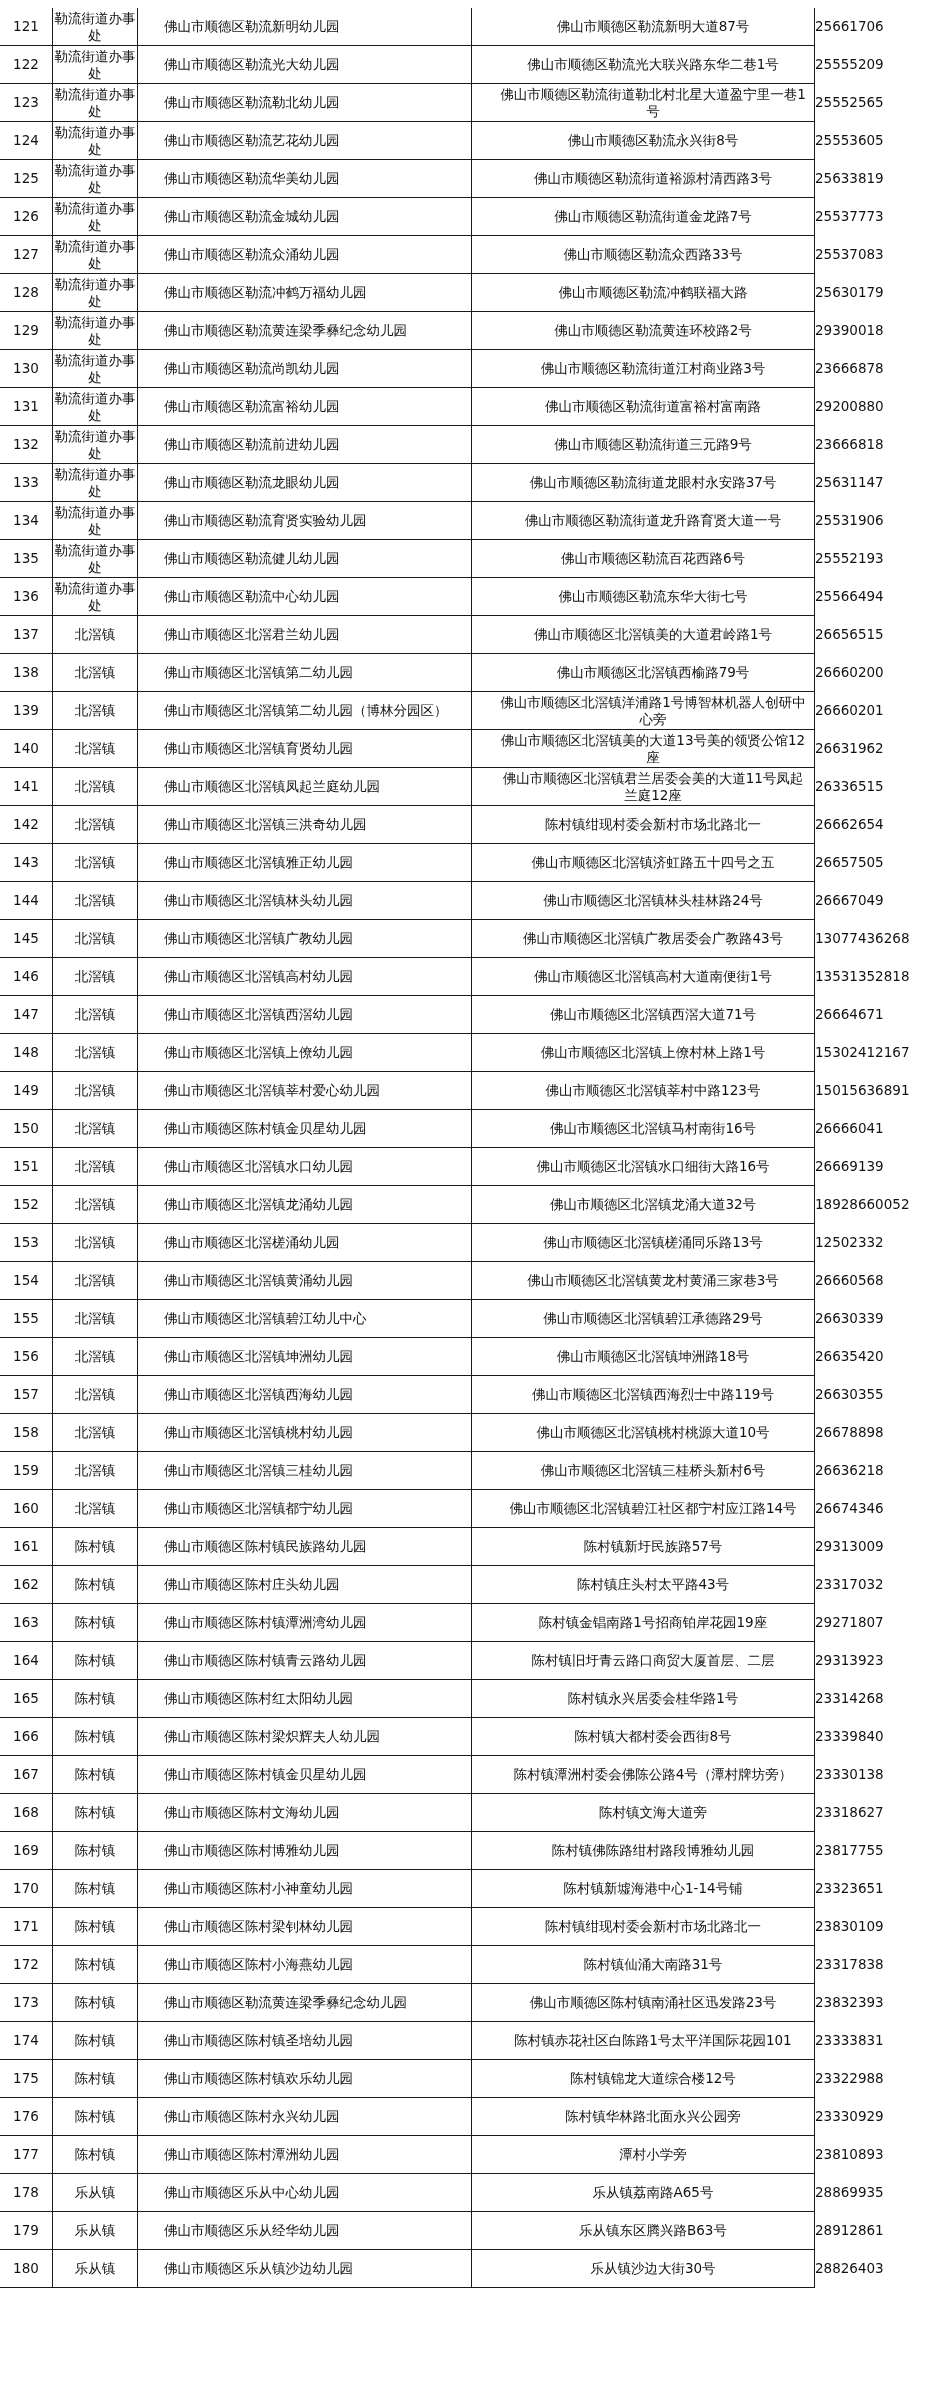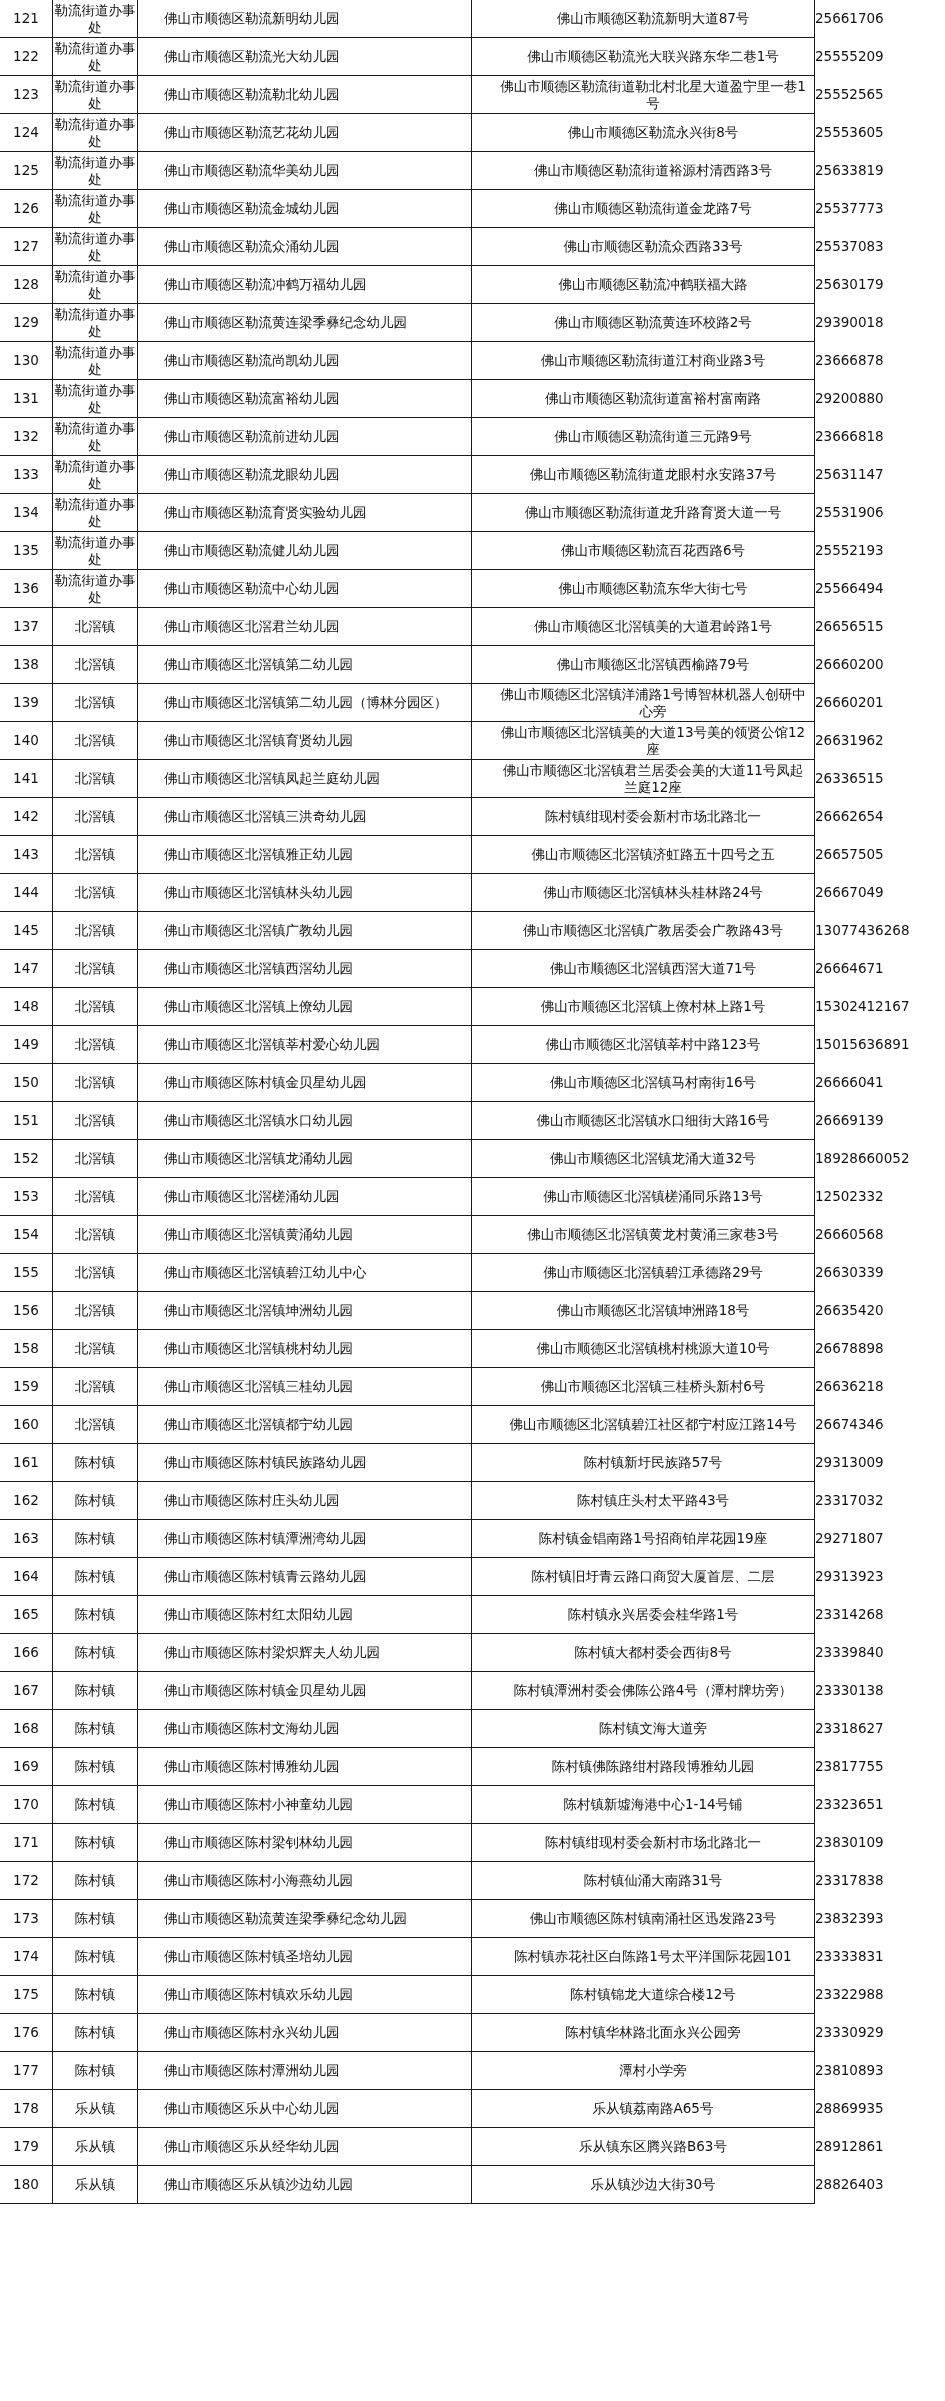--- a/index.html
+++ b/index.html
@@ -1,17 +1,17 @@
 <!DOCTYPE html>
 <html><head>
 <meta charset="utf-8">
 <style>
   html, body { margin: 0; padding: 0; background: #ffffff; }
   body { width: 945px; height: 2401px; overflow: hidden; font-family: "DejaVu Sans", "Liberation Sans", sans-serif; color: #111; }
-  table { border-collapse: collapse; table-layout: fixed; width: 780px; position: absolute; left: 0; top: 0; }
+  table { border-collapse: collapse; table-layout: fixed; width: 780px; position: absolute; left: 0; top: 8px; }
   td { border: 1.5px solid #1a1a1a; height: 37px; padding: 0; font-size: 13.5px; line-height: 17px; vertical-align: middle; }
   td.idx { width: 52px; text-align: center; }
   td.town { width: 84px; text-align: center; }
   td.name { width: 334px; padding-left: 26px; box-sizing: border-box; }
   td.addr { width: 343px; padding-left: 26px; padding-right: 6px; box-sizing: border-box; text-align: center; }
   td.phone { text-align: center; padding-right: 30px; }
   tr:first-child td { border-top: none; }
   td.idx { border-left: none; }
 </style>
 </head>
@@ -188,20 +188,27 @@
         <td class="phone">26667049</td>
       </tr>
       <tr>
         <td class="idx">145</td>
         <td class="town">北滘镇</td>
         <td class="name">佛山市顺德区北滘镇广教幼儿园</td>
         <td class="addr">佛山市顺德区北滘镇广教居委会广教路43号</td>
         <td class="phone">13077436268</td>
       </tr>
       <tr>
+        <td class="idx">146</td>
+        <td class="town">北滘镇</td>
+        <td class="name">佛山市顺德区北滘镇高村幼儿园</td>
+        <td class="addr">佛山市顺德区北滘镇高村大道南便街1号</td>
+        <td class="phone">13531352818</td>
+      </tr>
+      <tr>
         <td class="idx">147</td>
         <td class="town">北滘镇</td>
         <td class="name">佛山市顺德区北滘镇西滘幼儿园</td>
         <td class="addr">佛山市顺德区北滘镇西滘大道71号</td>
         <td class="phone">26664671</td>
       </tr>
       <tr>
         <td class="idx">148</td>
         <td class="town">北滘镇</td>
         <td class="name">佛山市顺德区北滘镇上僚幼儿园</td>
@@ -256,20 +263,27 @@
         <td class="name">佛山市顺德区北滘镇碧江幼儿中心</td>
         <td class="addr">佛山市顺德区北滘镇碧江承德路29号</td>
         <td class="phone">26630339</td>
       </tr>
       <tr>
         <td class="idx">156</td>
         <td class="town">北滘镇</td>
         <td class="name">佛山市顺德区北滘镇坤洲幼儿园</td>
         <td class="addr">佛山市顺德区北滘镇坤洲路18号</td>
         <td class="phone">26635420</td>
+      </tr>
+      <tr>
+        <td class="idx">157</td>
+        <td class="town">北滘镇</td>
+        <td class="name">佛山市顺德区北滘镇西海幼儿园</td>
+        <td class="addr">佛山市顺德区北滘镇西海烈士中路119号</td>
+        <td class="phone">26630355</td>
       </tr>
       <tr>
         <td class="idx">158</td>
         <td class="town">北滘镇</td>
         <td class="name">佛山市顺德区北滘镇桃村幼儿园</td>
         <td class="addr">佛山市顺德区北滘镇桃村桃源大道10号</td>
         <td class="phone">26678898</td>
       </tr>
       <tr>
         <td class="idx">159</td>

